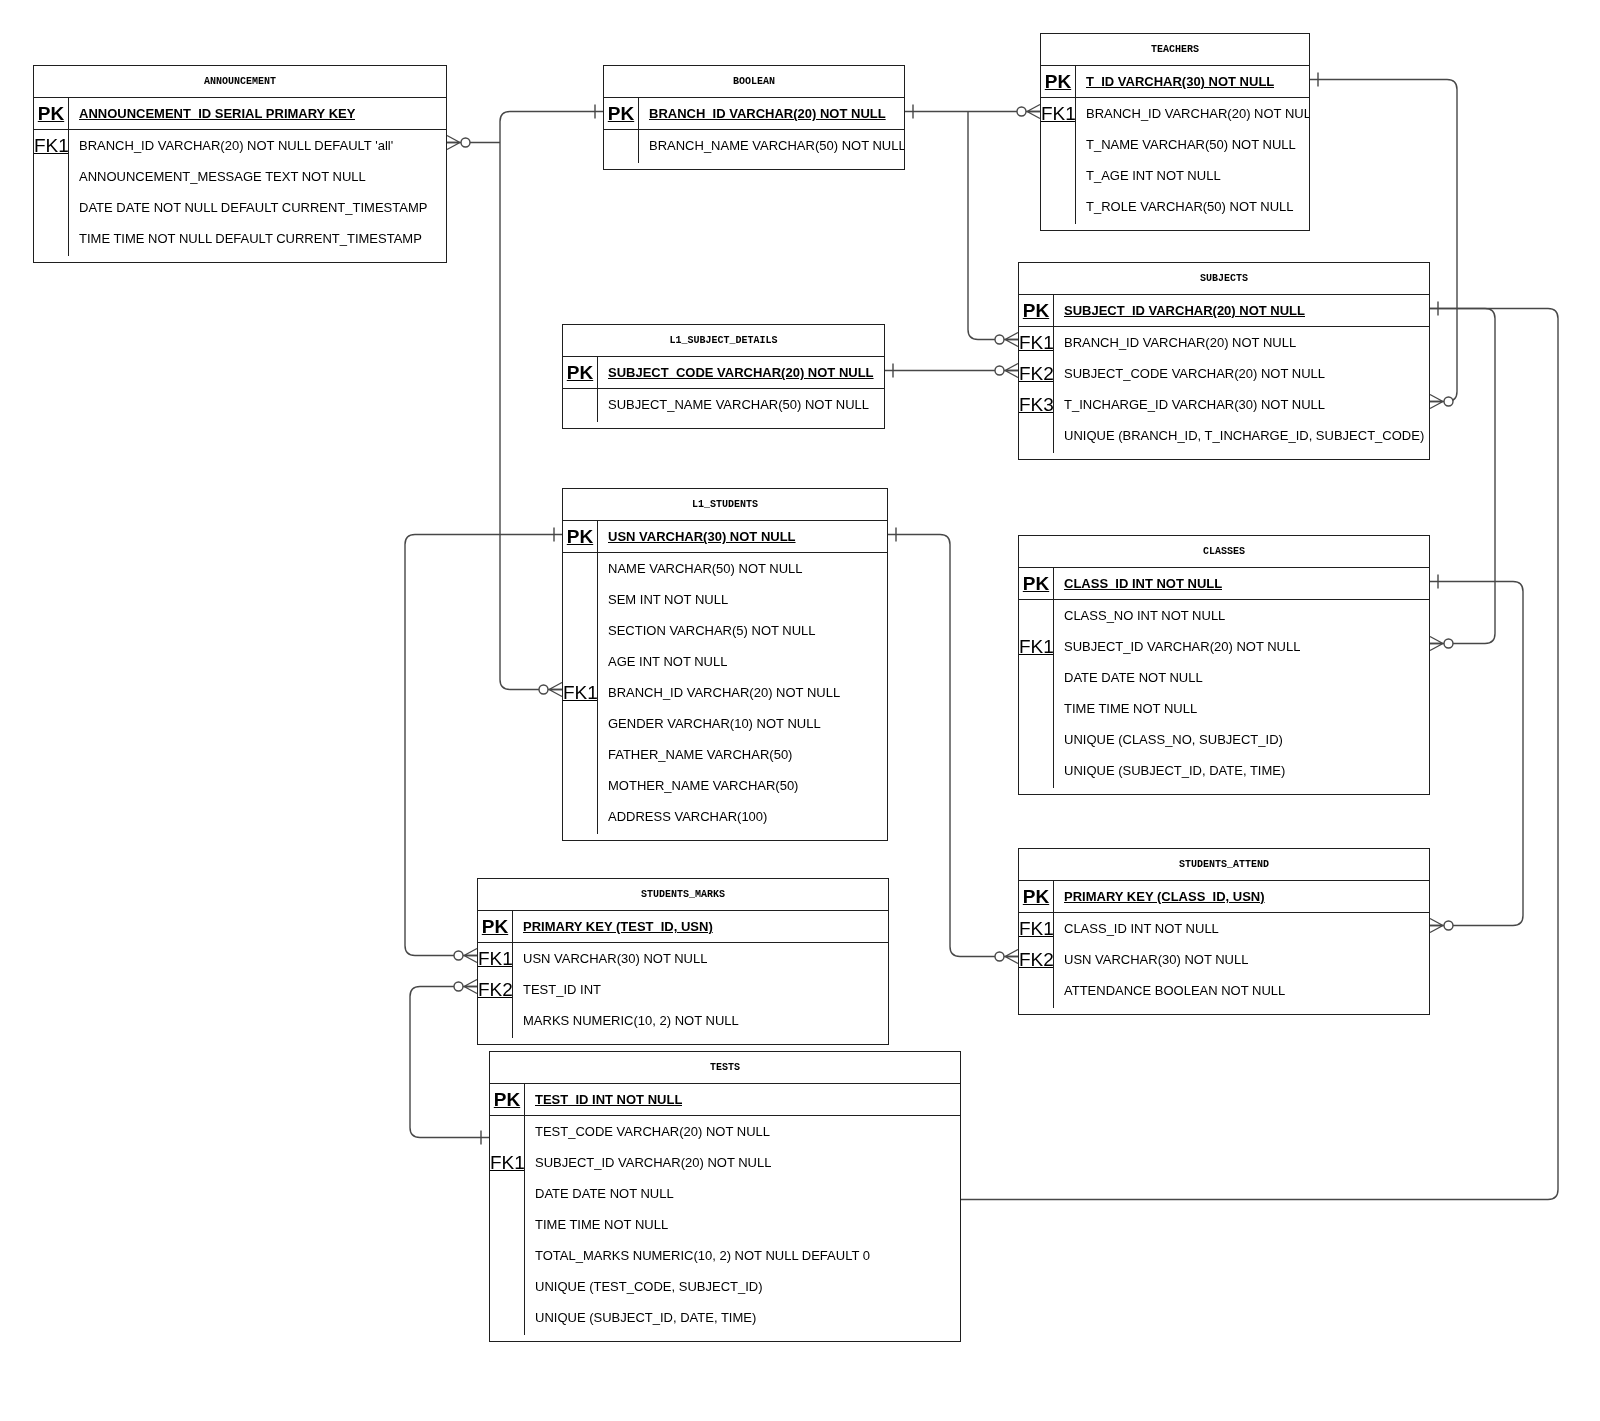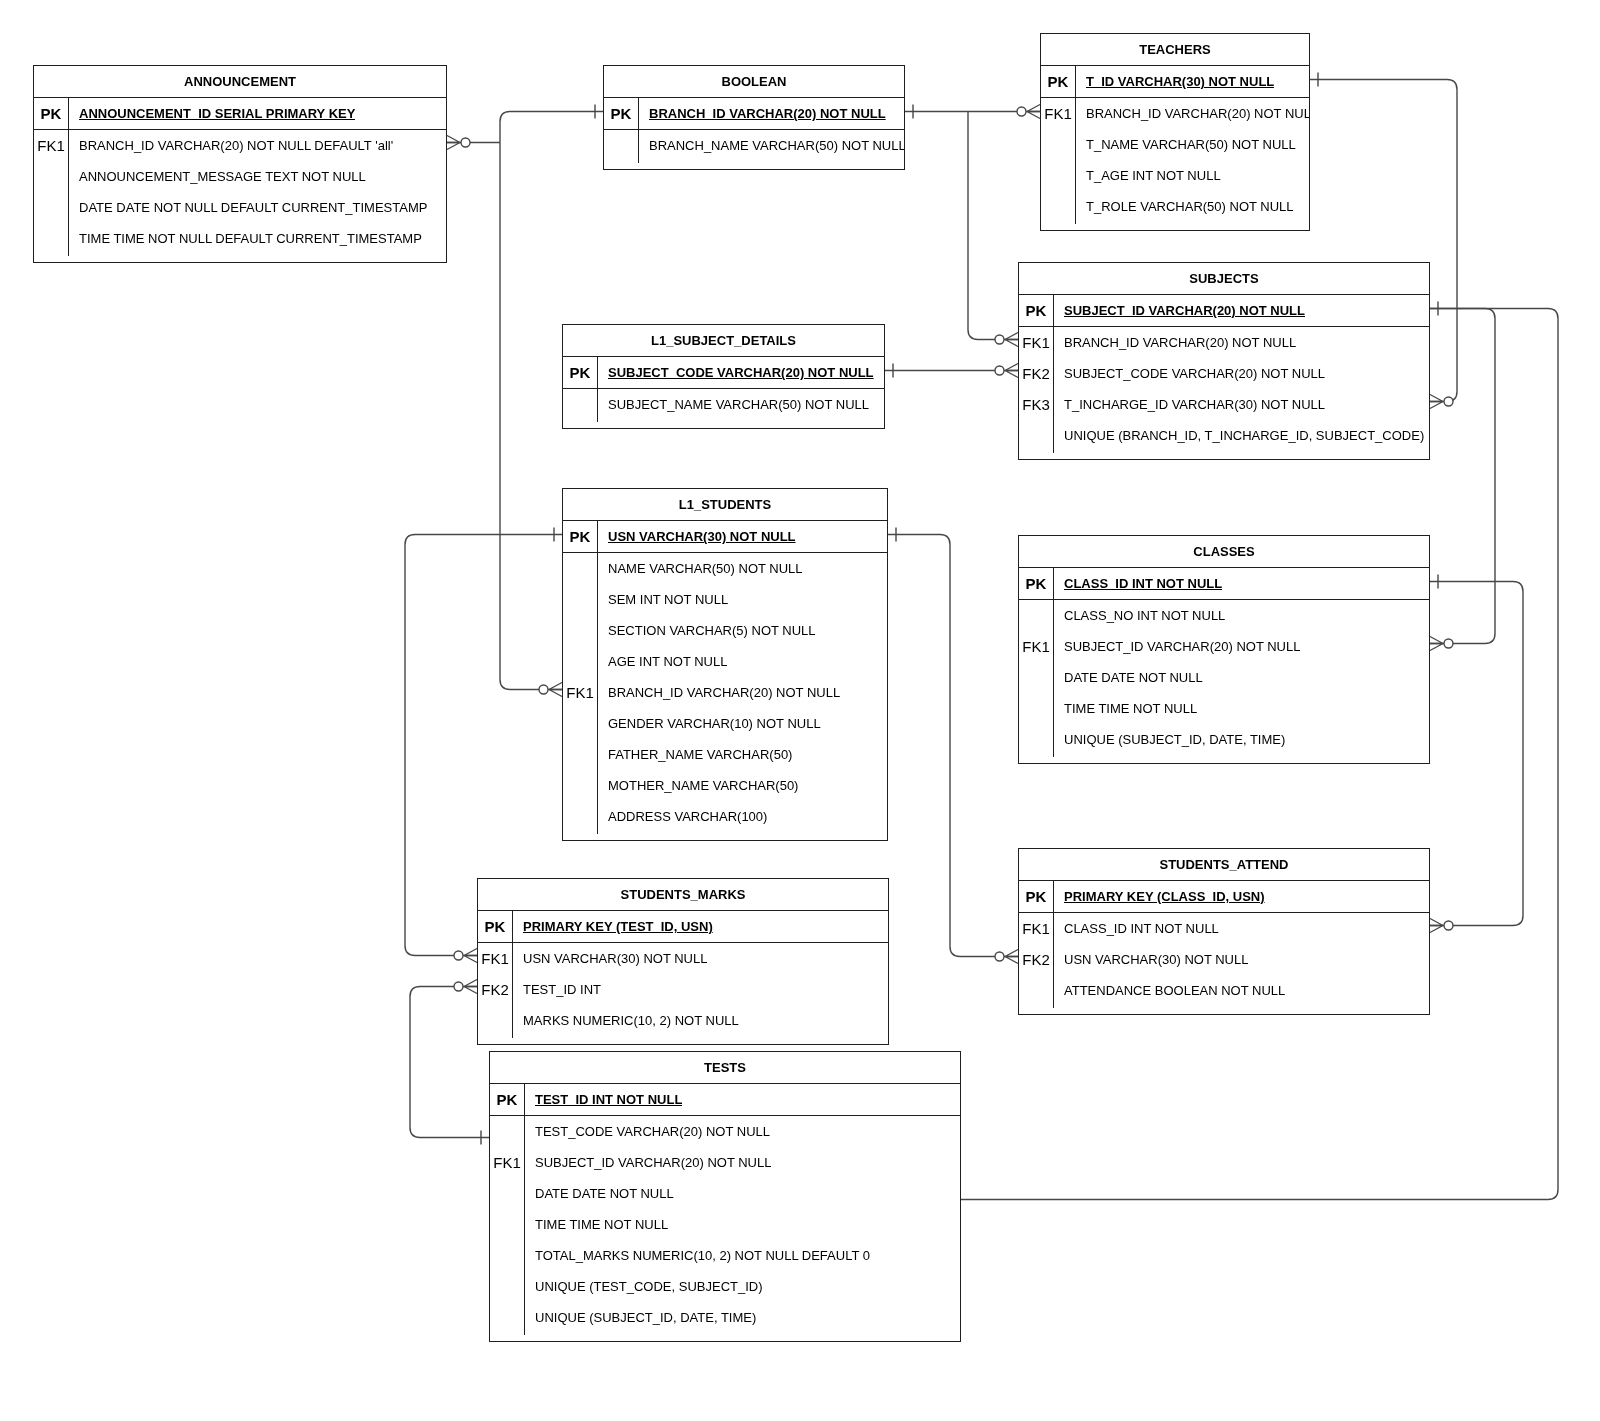--- a/index.html
+++ b/index.html
@@ -14,31 +14,31 @@
   .etable{
     position:absolute;
     background:#ffffff;
     border:1.6px solid var(--border,#1a1a1a);
     box-sizing:border-box;
     color:var(--text,#000000);
   }
   .etable .ttl{
     height:31px;line-height:31px;
     text-align:center;
-    font-size:13px;font-weight:bold;
+    font-size:10px;font-weight:bold;
     border-bottom:1.6px solid var(--border,#1a1a1a);
-    white-space:nowrap;overflow:hidden;
+    white-space:nowrap;overflow:hidden;font-family:Liberation Mono, monospace;
   }
   .rows{position:relative;padding-bottom:8px;}
   .keyline{
     position:absolute;left:34px;top:0;bottom:6px;
     width:0;border-left:1.4px solid var(--border,#1a1a1a);
   }
   .row{display:flex;height:31px;line-height:31px;font-size:13px;white-space:nowrap;}
-  .row .kc{width:34px;flex:0 0 34px;text-align:center;font-size:15px;}
+  .row .kc{width:34px;flex:0 0 34px;text-align:center;font-size:19px;text-decoration:underline;}
   .row .tc{padding-left:11px;overflow:hidden;}
   .row.pkrow{border-bottom:1.6px solid var(--border,#1a1a1a);}
   .row.pkrow .kc{font-weight:bold;}
   .row.pkrow .tc{font-weight:bold;text-decoration:underline;}
 </style>
 </head>
 <body>
 
 <div id="canvas">
   <svg id="wires" width="1600" height="1421" viewBox="0 0 1600 1421">
@@ -301,20 +301,24 @@
         <div class="row">
           <span class="kc"></span>
           <span class="tc">DATE DATE NOT NULL</span>
         </div>
         <div class="row">
           <span class="kc"></span>
           <span class="tc">TIME TIME NOT NULL</span>
         </div>
         <div class="row">
           <span class="kc"></span>
+          <span class="tc">UNIQUE (CLASS_NO, SUBJECT_ID)</span>
+        </div>
+        <div class="row">
+          <span class="kc"></span>
           <span class="tc">UNIQUE (SUBJECT_ID, DATE, TIME)</span>
         </div>
       </div>
     </div>
     <div class="etable" style="left: 477px; top: 878px; width: 412px;">
       <div class="ttl">STUDENTS_MARKS</div>
       <div class="rows">
         <div class="keyline"></div>
         <div class="row pkrow">
           <span class="kc">PK</span>

